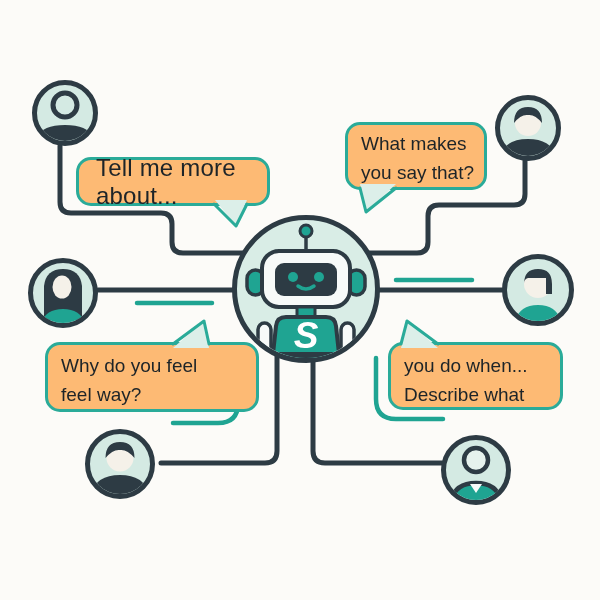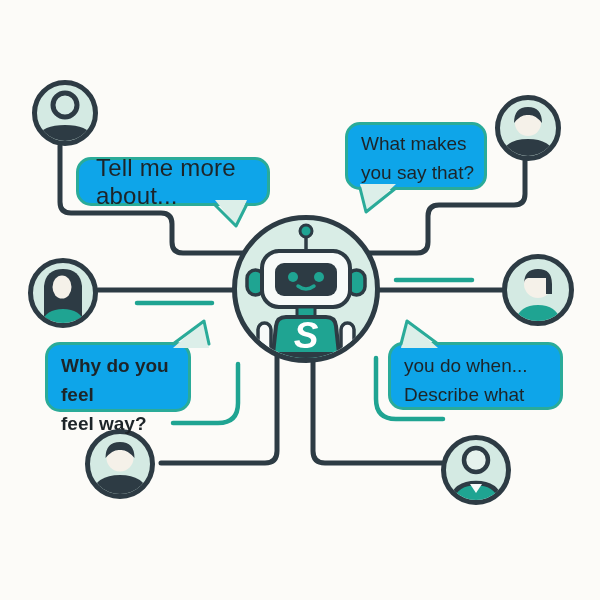--- a/index.html
+++ b/index.html
@@ -18,29 +18,29 @@
   
   .robot-circle{
     position:absolute;left:232px;top:215px;width:148px;height:148px;
     border:5px solid #2d3b44;border-radius:50%;background:#d9ede6;
     overflow:hidden;box-sizing:border-box;
   }
   .robot-circle svg{position:absolute;left:-5px;top:-5px;}
   
   .bubble{
     position:absolute;box-sizing:border-box;
-    background:#0ea5e9;border:3px solid #2aab99;border-radius:15px;
+    background:#fdba74;border:3px solid #2aab99;border-radius:15px;
     color:#1d2428;
   }
   .bubble .txt{position:absolute;left:0;top:0;right:0;bottom:0;}
   .bubble-one{display:flex;align-items:center;padding-left:17px;font-size:24px;letter-spacing:.2px;}
   .bubble-two{font-size:19px;line-height:29px;padding:4px 8px 0 13px;}
   .b1{left:76px;top:157px;width:194px;height:49px;}
   .b2{left:345px;top:122px;width:142px;height:68px;}
-  .b3{left:45px;top:342px;width:146px;height:70px;font-weight:bold;}
+  .b3{left:45px;top:342px;width:214px;height:70px;}
   .b4{left:388px;top:342px;width:175px;height:68px;}
   .b3 .bubble-two,.b4 .bubble-two{padding-top:6px;}
 </style>
 </head>
 <body>
 
 <div class="canvas">
 
   <svg class="layer" viewBox="0 0 600 600">
     <g fill="none" stroke="#2d3b44" stroke-width="5" stroke-linecap="round" stroke-linejoin="round">

